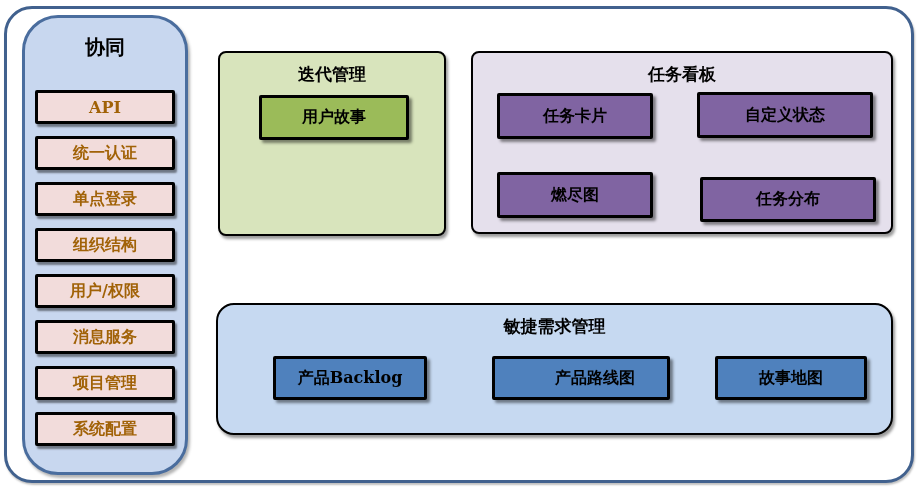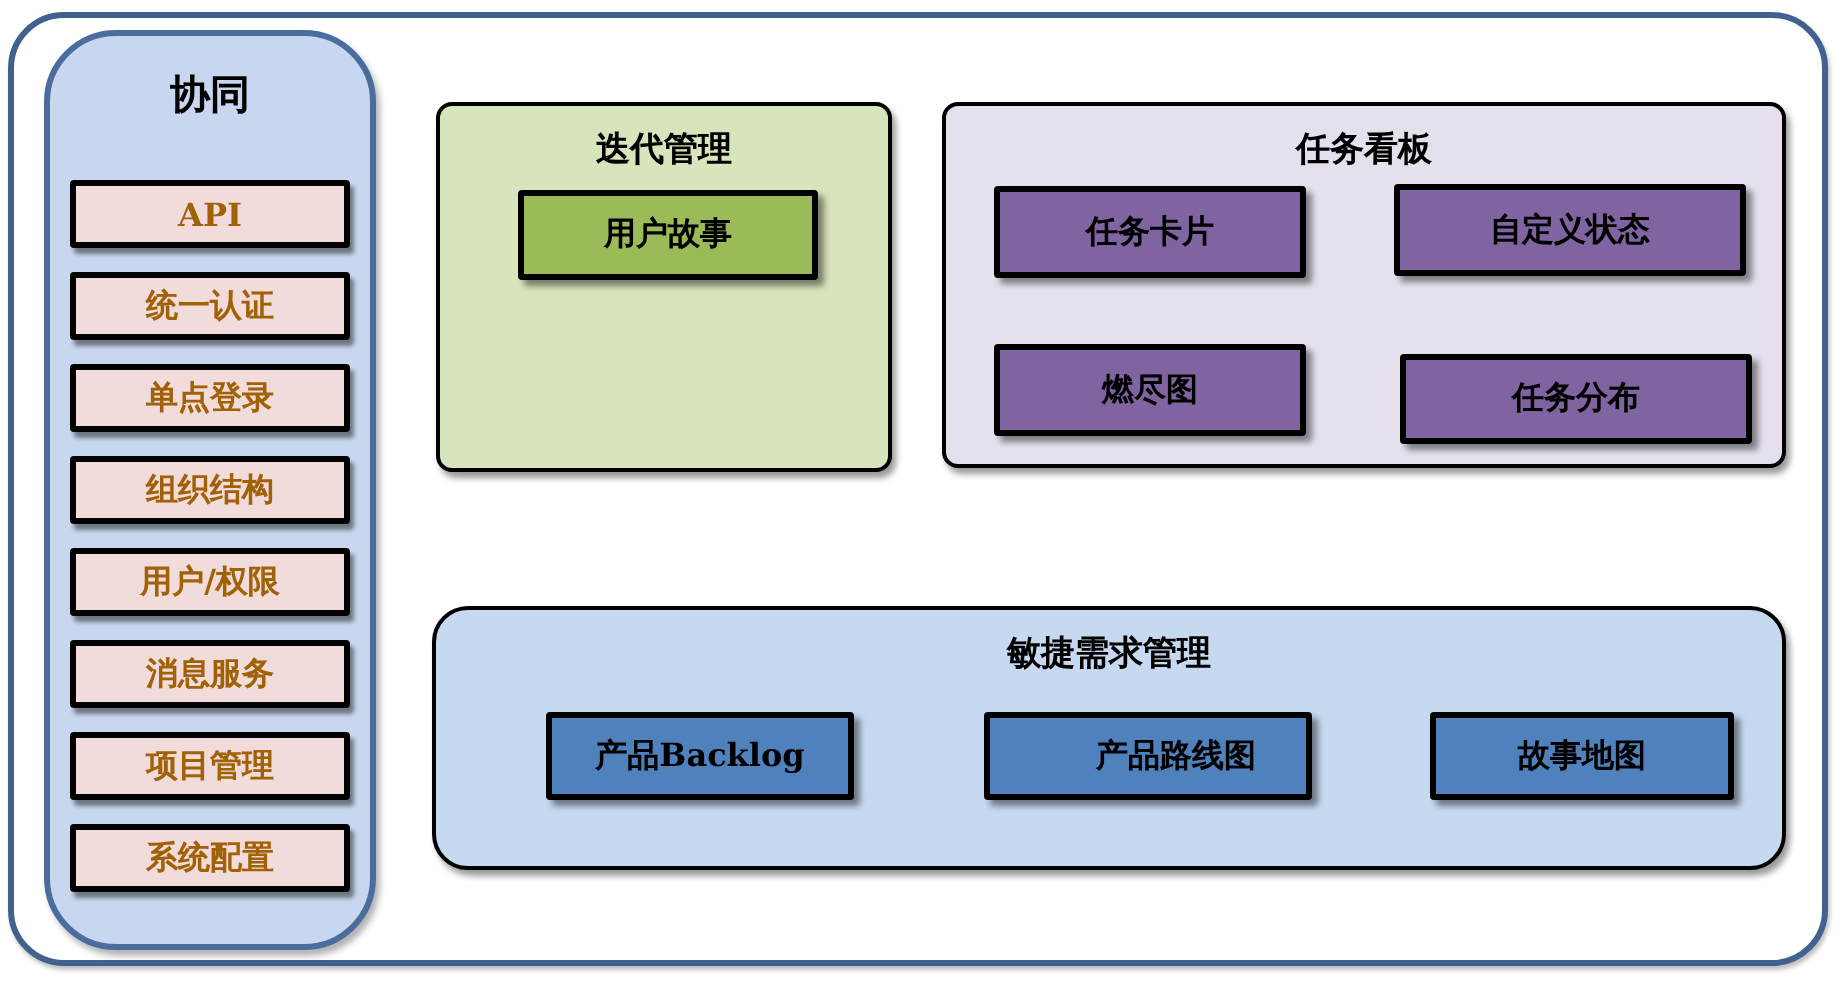--- a/index.html
+++ b/index.html
@@ -92,21 +92,21 @@
   .card.p-br { left: 227px; top: 124px; width: 176px; height: 45px; }
 
   
   .panel.blue {
     left: 209px; top: 294px; width: 677px; height: 132px;
     background: var(--blue-panel-fill, #c6d9f1);
     border-radius: 18px;
   }
   .panel.blue .card { background: var(--blue-item-fill, #4f81bd); top: 51px; height: 44px; }
   .card.b1 { left: 55px;  width: 154px; }
-  .card.b2 { left: 274px; width: 164px; padding-left: 28px; }
+  .card.b2 { left: 274px; width: 178px; padding-left: 28px; }
   .card.b3 { left: 497px; width: 152px; }
 </style>
 </head>
 <body>
 
 <div class="frame">
 
   <aside class="sidebar">
     <div class="sidebar-title">协同</div>
     <div class="pink-item">API</div>

